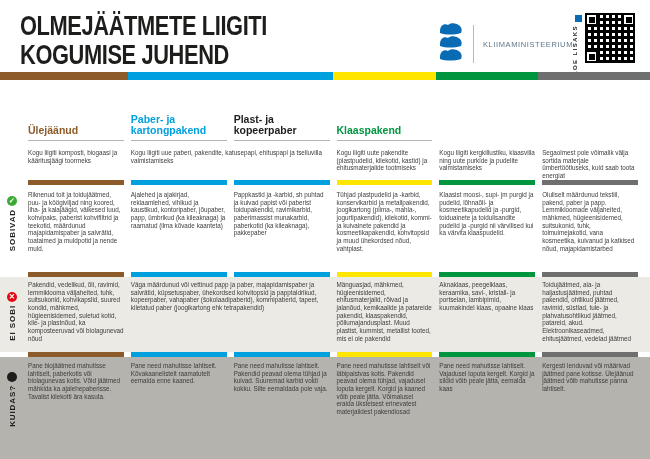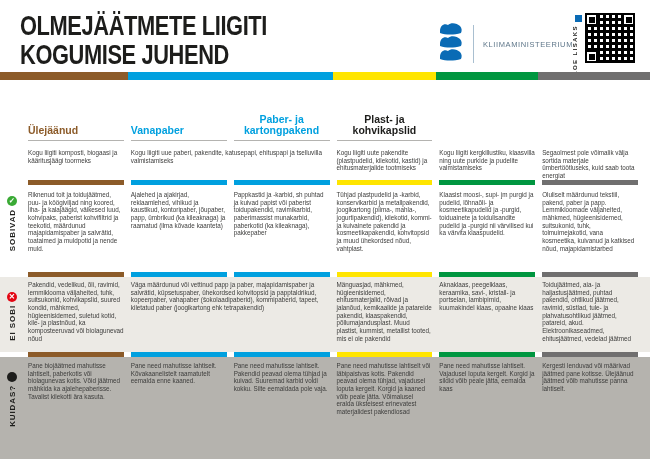--- a/index.html
+++ b/index.html
@@ -34,21 +34,21 @@
   .sep1{top:180px}.sep2{top:272px}.sep3{top:352px}
 
   
   .band-eisobi{position:absolute;left:0;top:277px;width:650px;height:75px;background:#eceae5;}
   .band-kuidas{position:absolute;left:0;top:357px;width:650px;height:102px;background:#b5b3ae;}
 
   
   .grid{position:absolute;left:28px;width:610px;display:grid;grid-template-columns:repeat(6,1fr);column-gap:7px;}
   .grid-names{top:96px;}
   .colname{display:flex;align-items:flex-end;height:40px;border-bottom:1px solid #b4b3b0;
-           padding-bottom:4px;font-weight:bold;font-size:10.5px;line-height:1.05;text-align:center;}
+           padding-bottom:4px;font-weight:bold;font-size:10.5px;line-height:1.05;}
   .grid-desc{top:149px;}
   .grid-sobivad{top:191px;}
   .grid-eisobi{top:281px;}
   .grid-kuidas{top:362px;}
   .cell{font-size:6.3px;line-height:1.22;color:#3c3c3b;}
   .span2{grid-column:span 2;}
   .n-bio{color:#8c5b29}.n-pap{color:#00a0df}.n-pla{color:#1d1d1b}.n-kla{color:#009640}.n-seg{color:#706f6f}
 
   
   .vlabel{position:absolute;left:4px;width:16px;display:flex;flex-direction:column;align-items:center;gap:3px;}
@@ -98,23 +98,23 @@
     <div class="c-pla" style="width:103px"></div>
     <div class="c-kla" style="width:102px"></div>
     <div class="c-seg" style="width:112px"></div>
   </div>
 
   <div class="band-eisobi"></div>
   <div class="band-kuidas"></div>
 
   <div class="grid grid-names">
     <div class="colname n-bio">Ülejäänud</div>
-    <div class="colname n-pap">Vanapaber</div>
     <div class="colname n-pap">Paber- ja kartongpakend</div>
-    <div class="colname n-pla">Plast- ja kohvikapslid</div>
+    <div class="colname n-pla">Plast- ja kopeerpaber</div>
+    <div class="colname n-kla">Klaaspakend</div>
   </div>
 
   <div class="grid grid-desc">
     <div class="cell">Kogu liigiti komposti, biogaasi ja kääritusjäägi toormeks</div>
     <div class="cell span2">Kogu liigiti uue paberi, pakendite, katusepapi, ehituspapi ja tselluvilla valmistamiseks</div>
     <div class="cell">Kogu liigiti uute pakendite (plastpudelid, kilekotid, kastid) ja ehitusmaterjalide tootmiseks</div>
     <div class="cell">Kogu liigiti kergkillustiku, klaasvilla ning uute purkide ja pudelite valmistamiseks</div>
     <div class="cell">Segaolmest pole võimalik välja sortida materjale ümbertöötluseks, kuid saab toota energiat</div>
   </div>
 

